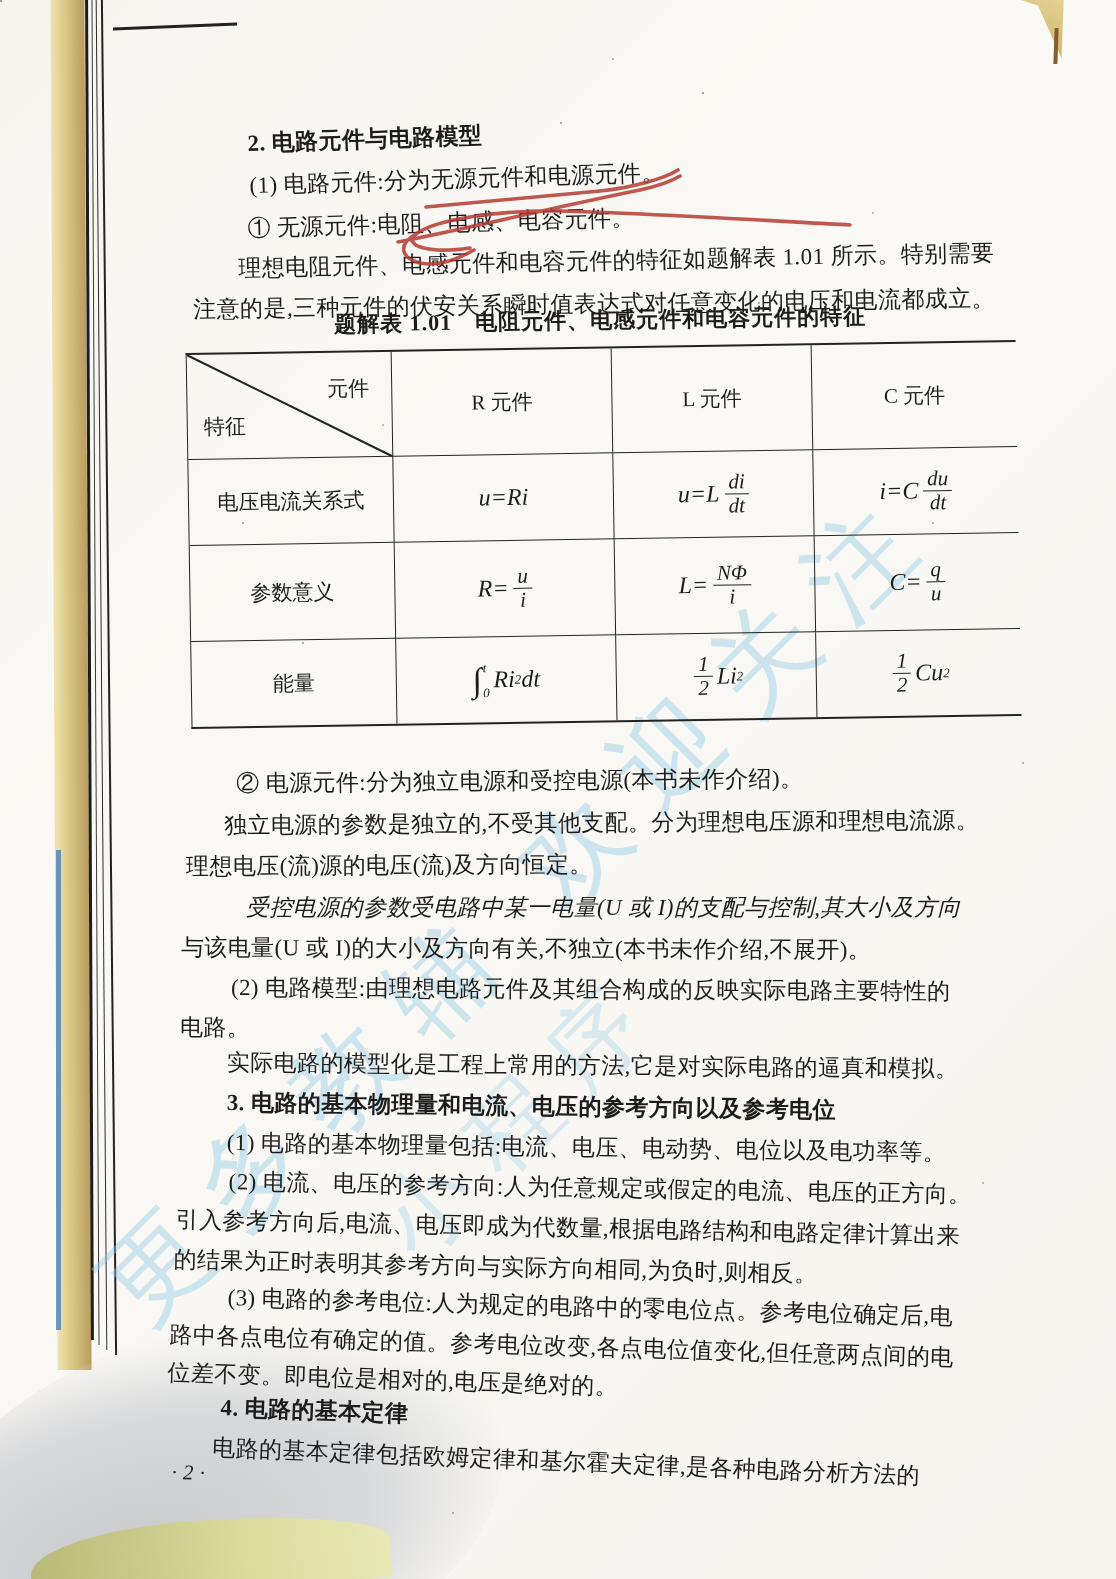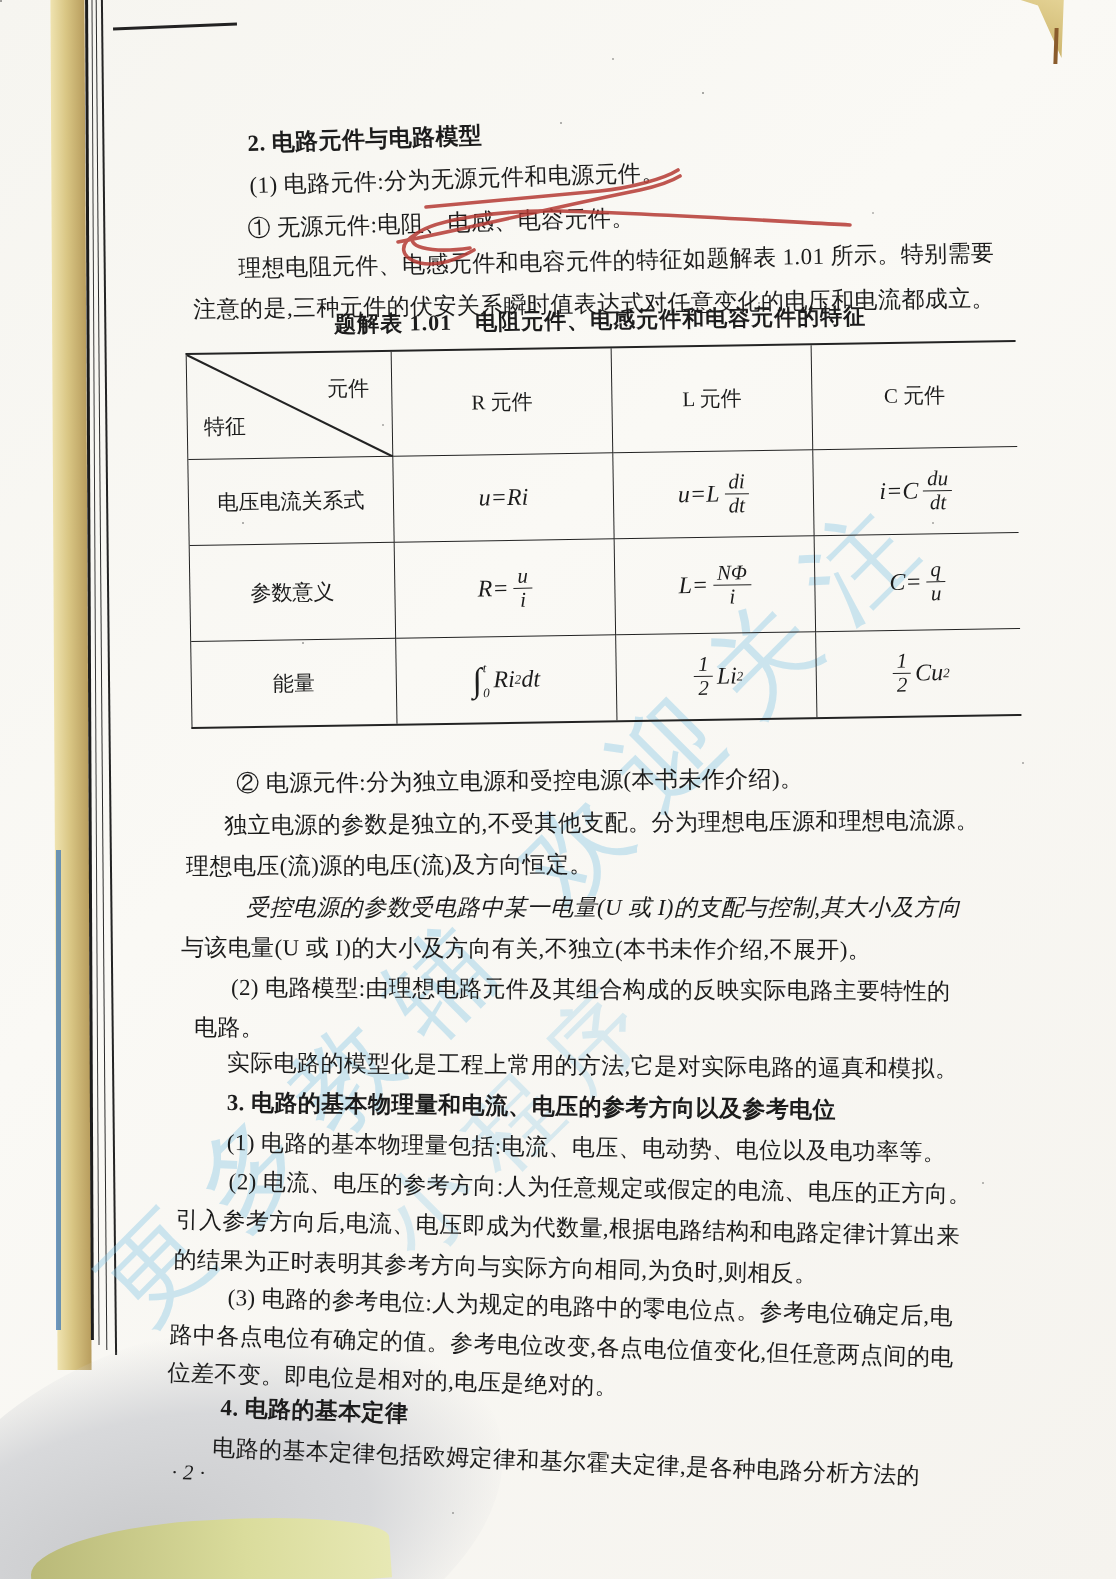--- a/index.html
+++ b/index.html
@@ -205,21 +205,21 @@
       </div>
     </div>
   </div>
 
   <div class="ln" style="left:236px;top:768px;transform:rotate(-0.5deg);">② 电源元件:分为独立电源和受控电源(本书未作介绍)。</div>
   <div class="ln" style="left:224px;top:810px;transform:rotate(-0.4deg);">独立电源的参数是独立的,不受其他支配。分为理想电压源和理想电流源。</div>
   <div class="ln" style="left:186px;top:851px;transform:rotate(-0.3deg);">理想电压(流)源的电压(流)及方向恒定。</div>
   <div class="ln" style="left:246px;top:892px;transform:rotate(0deg);font-style:italic;">受控电源的参数受电路中某一电量(U 或 I)的支配与控制,其大小及方向</div>
   <div class="ln" style="left:181px;top:932px;transform:rotate(0.2deg);">与该电量(U 或 I)的大小及方向有关,不独立(本书未作介绍,不展开)。</div>
   <div class="ln" style="left:231px;top:972px;transform:rotate(0.3deg);">(2) 电路模型:由理想电路元件及其组合构成的反映实际电路主要特性的</div>
-  <div class="ln" style="left:194px;top:1012px;transform:rotate(0.3deg);">电路。</div>
+  <div class="ln" style="left:180px;top:1012px;transform:rotate(0.3deg);">电路。</div>
   <div class="ln" style="left:227px;top:1047px;transform:rotate(0.5deg);">实际电路的模型化是工程上常用的方法,它是对实际电路的逼真和模拟。</div>
   <div class="ln bold" style="left:227px;top:1087px;transform:rotate(0.7deg);">3. 电路的基本物理量和电流、电压的参考方向以及参考电位</div>
   <div class="ln" style="left:227px;top:1127px;transform:rotate(0.8deg);">(1) 电路的基本物理量包括:电流、电压、电动势、电位以及电功率等。</div>
   <div class="ln" style="left:229px;top:1166px;transform:rotate(1deg);">(2) 电流、电压的参考方向:人为任意规定或假定的电流、电压的正方向。</div>
   <div class="ln" style="left:176px;top:1204px;transform:rotate(1.2deg);">引入参考方向后,电流、电压即成为代数量,根据电路结构和电路定律计算出来</div>
   <div class="ln" style="left:174px;top:1244px;transform:rotate(1.3deg);">的结果为正时表明其参考方向与实际方向相同,为负时,则相反。</div>
   <div class="ln" style="left:228px;top:1282px;transform:rotate(1.5deg);">(3) 电路的参考电位:人为规定的电路中的零电位点。参考电位确定后,电</div>
   <div class="ln" style="left:170px;top:1319px;transform:rotate(1.7deg);">路中各点电位有确定的值。参考电位改变,各点电位值变化,但任意两点间的电</div>
   <div class="ln" style="left:168px;top:1357px;transform:rotate(1.8deg);">位差不变。即电位是相对的,电压是绝对的。</div>
   <div class="ln bold" style="left:221px;top:1392px;transform:rotate(1.9deg);">4. 电路的基本定律</div>

